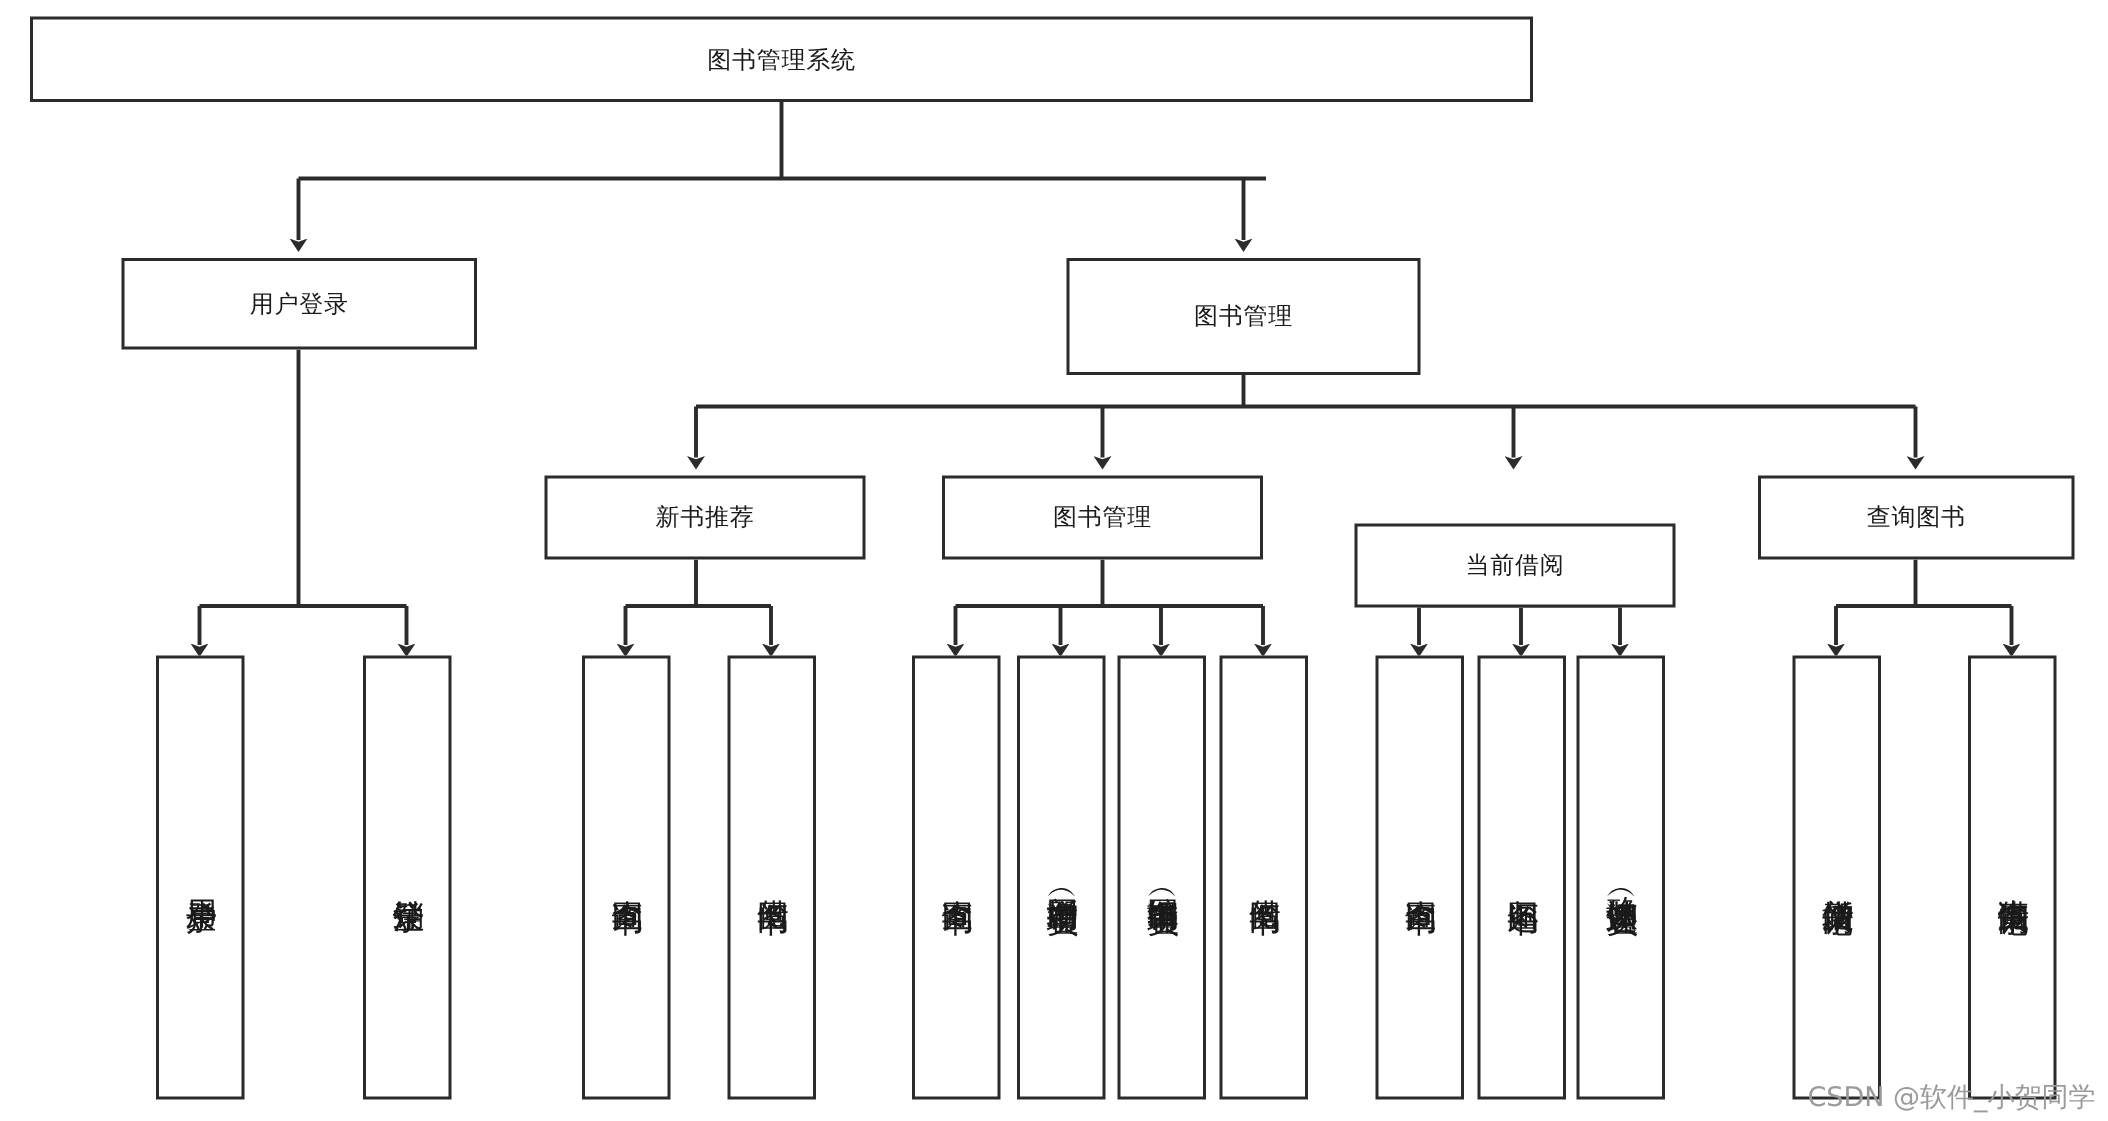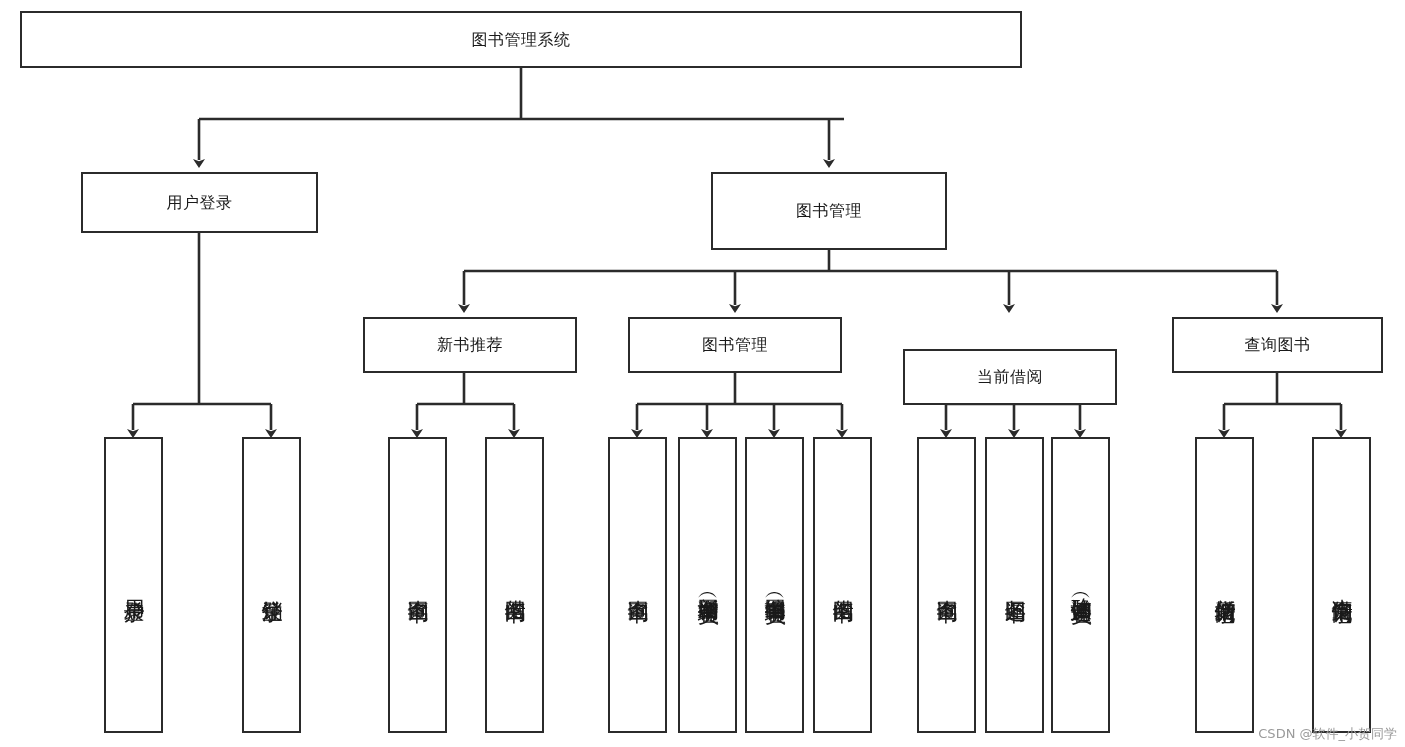--- a/index.html
+++ b/index.html
@@ -53,21 +53,21 @@
     white-space: nowrap;
   }
   .node.vert .label {
     writing-mode: vertical-rl;
     text-orientation: upright;
   }
   .watermark {
     position: absolute;
     right: 8px;
     bottom: 4px;
-    font-size: 13px;
+    font-size: 18px;
     color: #9a9a9a;
     z-index: 5;
     white-space: nowrap;
     font-family: "DejaVu Sans", "Liberation Sans", sans-serif;
   }
 </style>
 </head>
 <body>
 
 <div id="diagram-root">

